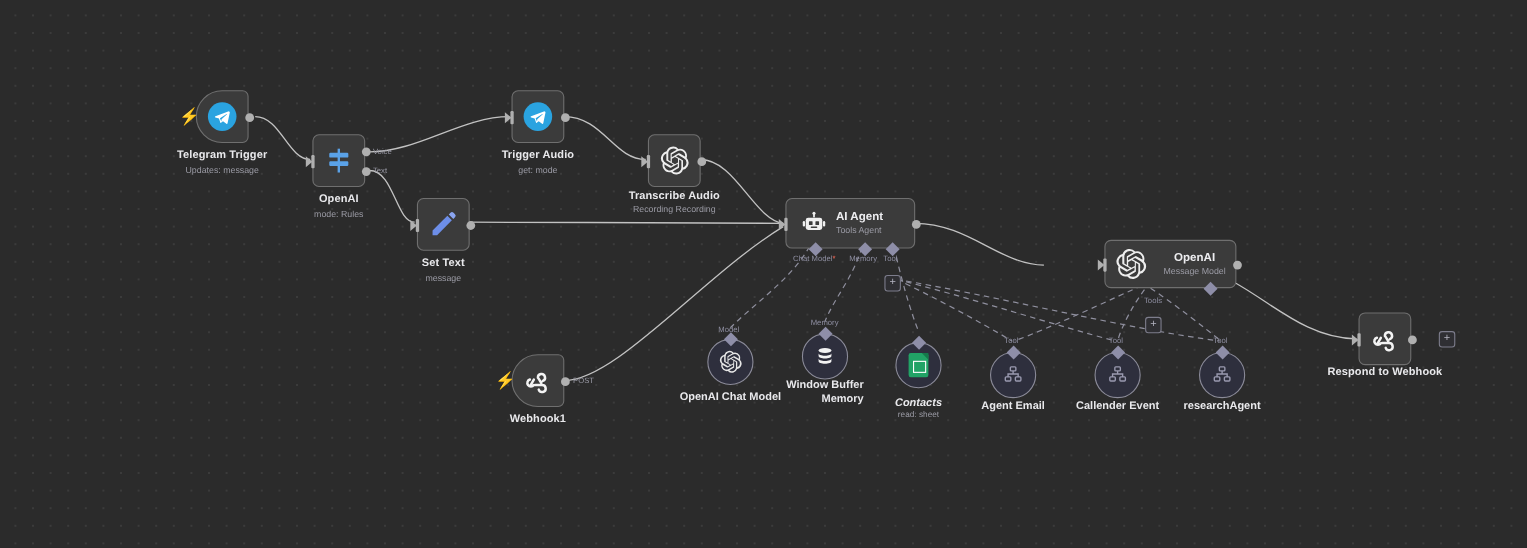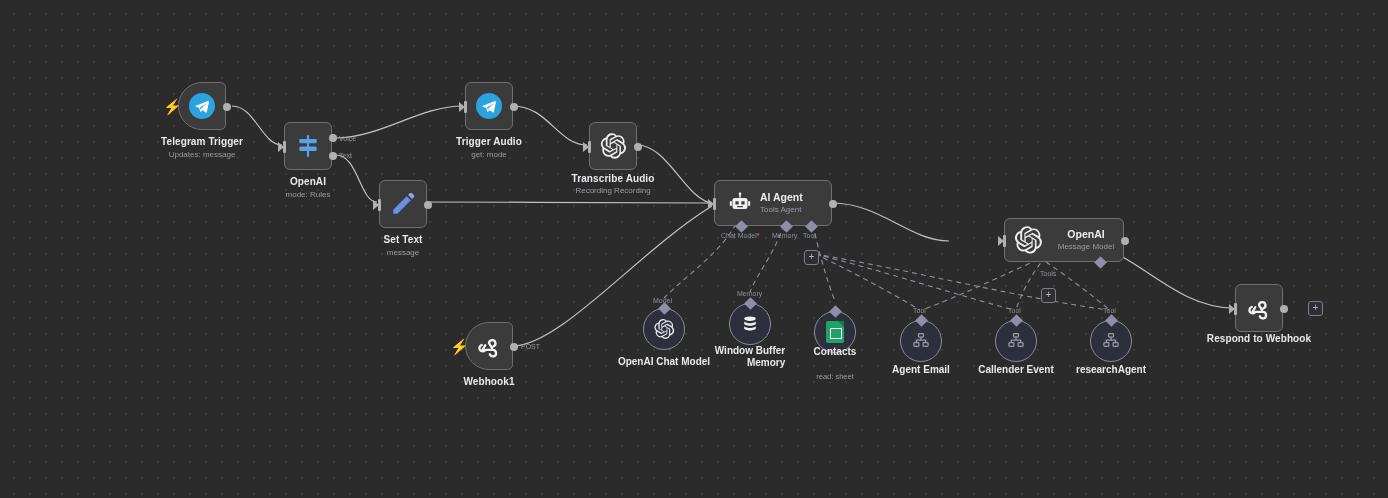--- a/index.html
+++ b/index.html
@@ -261,21 +261,21 @@
   </div>
   <div class="port-label" style="left:737px;top:290px;">Memory</div>
   <div class="subnode-title two" style="left:750px;top:345px;">
     <span>Window Buffer<br>Memory</span>
   </div>
 
   <div class="subnode" style="left:814px;top:311px;">
     <span class="sheets"></span>
     <div class="diamond" style="left:16px;top:-5px;"></div>
   </div>
-  <div class="subnode-title" style="left:835px;top:346px;">Contacts</div>
+  <div class="subnode-title" style="left:835px;top:361px;font-style:italic;">Contacts</div>
   <div class="subnode-sub" style="left:835px;top:372px;">read: sheet</div>
 
   <div class="subnode" style="left:900px;top:320px;">
     <svg width="20" height="20" viewBox="0 0 24 24">
       <g fill="none" stroke="#9a9ab0" stroke-width="1.5">
         <rect x="9" y="3" width="6" height="4.4" rx="1"></rect>
         <rect x="3.5" y="14" width="6" height="4.4" rx="1"></rect>
         <rect x="14.5" y="14" width="6" height="4.4" rx="1"></rect>
         <path d="M12 7.4v3.4M6.5 14v-3.2h11V14"></path>
       </g>

